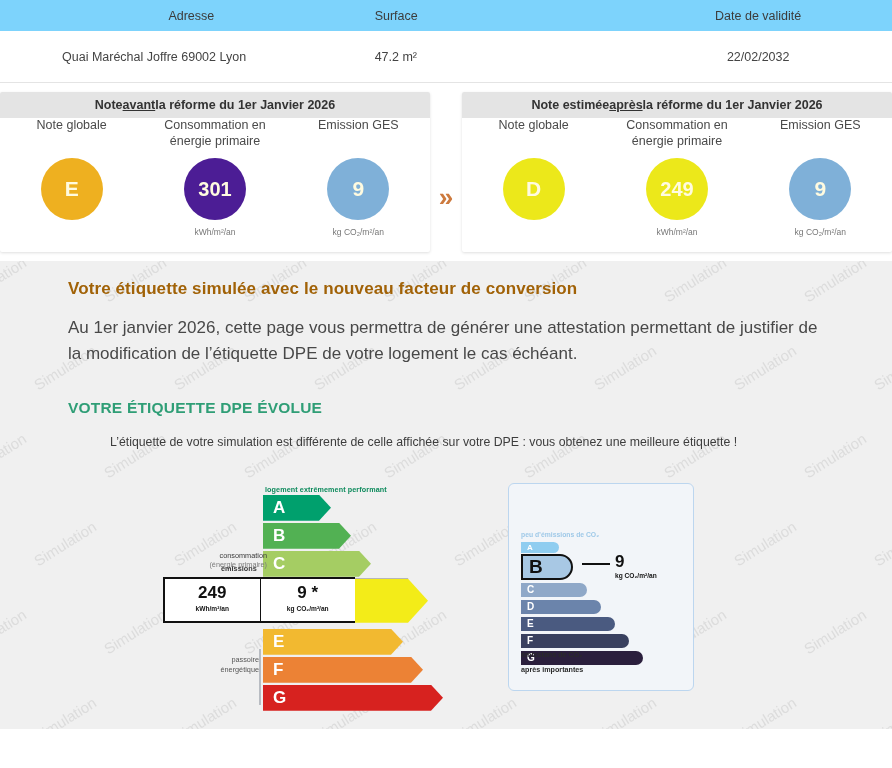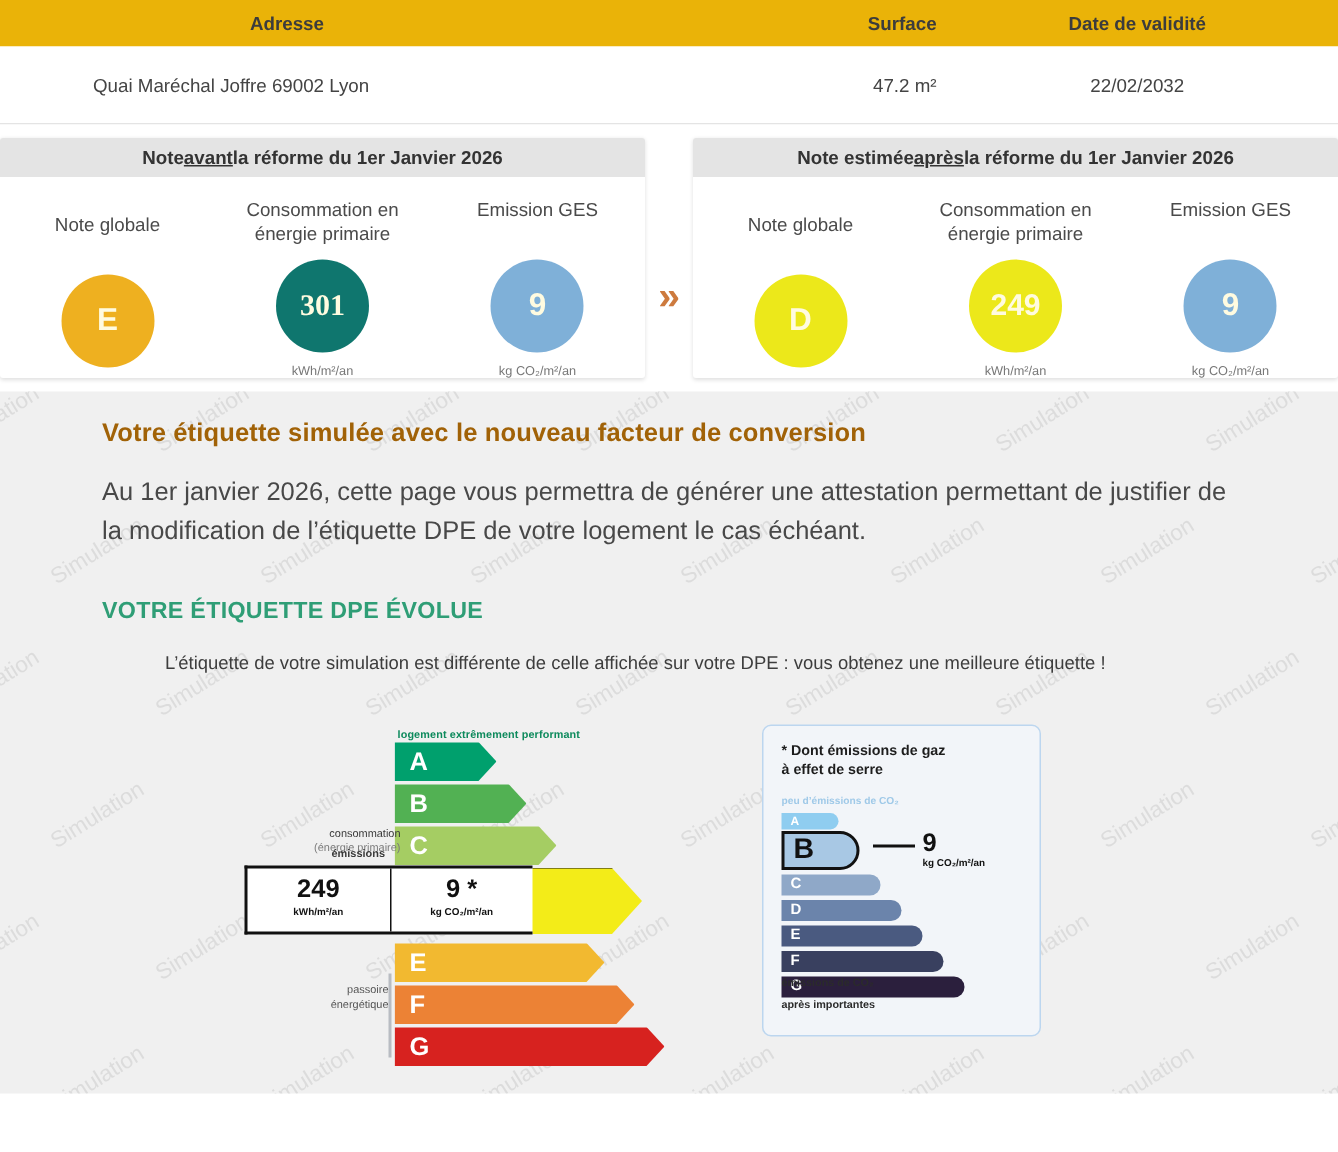--- a/index.html
+++ b/index.html
@@ -6,32 +6,32 @@
   html, body {
     width: 892px; height: 768px;
     font-family: "Liberation Sans", sans-serif;
     background: #ffffff;
     overflow: hidden;
   }
   #root { position: relative; width: 892px; height: 768px; }
 
   
   .info-head {
-    height: 31px; background: #eab308;
+    height: 31px; background: #7dd3fc;
     display: flex; align-items: center;
-    font-size: 12.5px; color: #3c3c3c; font-weight: 700;
+    font-size: 12.5px; color: #3c3c3c; font-weight: 400;
   }
   .info-body {
     height: 52px; background: #ffffff;
     display: flex; align-items: center;
     font-size: 12.5px; color: #444;
     border-bottom: 1px solid #e4e4e4;
   }
   .col-addr { width: 42%; text-align: center; padding-left: 8px;}
-  .col-surf { width: 28%; text-align: right; }
+  .col-surf { width: 28%; text-align: left; }
   .col-date { width: 30%; text-align: center; }
   .info-body .col-addr { text-align: left; padding-left: 62px; }
 
   
   .cards-band {
     position: relative;
     height: 178px;
     background: #ffffff;
     display: flex;
     align-items: flex-start;
@@ -46,21 +46,21 @@
   }
   .card.left { margin-left: 0; }
   .card.right { margin-left: 0; }
   .card-head {
     height: 26px; background: #e4e4e4;
     display: flex; align-items: center; justify-content: center;
     font-size: 12.5px; color: #333; font-weight: 600;
   }
   .card-head .ul { text-decoration: underline; }
   .card-body {
-    height: 134px; display: flex; align-items: flex-end;
+    height: 134px; display: flex; align-items: flex-start;
   }
   .metric { flex: 1; text-align: center; }
   .metric .mlabel {
     font-size: 12.5px; color: #4a4a4a; line-height: 1.25;
     min-height: 32px;
   }
   .circle {
     width: 62px; height: 62px; border-radius: 50%;
     margin: 8px auto 0;
     display: flex; align-items: center; justify-content: center;
@@ -227,21 +227,21 @@
           <span> la réforme du 1er Janvier 2026</span>
       </div>
       <div class="card-body">
         <div class="metric">
           <div class="mlabel">Note globale</div>
           <div class="circle" id="c-b0" style="background: rgb(238, 176, 32);">E</div>
           <div class="munit empty"></div>
         </div>
         <div class="metric">
           <div class="mlabel">Consommation en énergie primaire</div>
-          <div class="circle big" id="c-b1" style="background: #0f766e; font-family: Liberation Serif, serif;">301</div>
+          <div class="circle big" id="c-b1" style="background: #4c1d95;">301</div>
           <div class="munit">kWh/m²/an</div>
         </div>
         <div class="metric">
           <div class="mlabel">Emission GES</div>
           <div class="circle" id="c-b2" style="background: rgb(127, 176, 216);">9</div>
           <div class="munit">kg CO₂/m²/an</div>
         </div>
       </div>
     </div>
 
@@ -373,24 +373,20 @@
         </div>
 
         <div class="passoire-line"></div>
         <div class="passoire">
           <div>passoire</div>
           <div>énergétique</div>
         </div>
       </div>
 
       <div class="ges">
-        <div class="ges-title">
-          <div>* Dont émissions de gaz</div>
-          <div>à effet de serre</div>
-        </div>
         <div class="ges-sub">peu d’émissions de CO₂</div>
         <div id="ges-bars">
             <div class="gbar" style="top: 58px; height: 11px; width: 38px; background: rgb(143, 205, 240); border-radius: 0px 5.5px 5.5px 0px;">
               <span style="font-size: 8px;">A</span>
             </div>
             <div class="gbar" style="top: 70px; height: 26px; width: 52px; background: rgb(168, 200, 228); border-radius: 0px 13px 13px 0px; border: 2px solid rgb(17, 17, 17);">
               <span style="color: rgb(17, 17, 17); font-size: 19px;">B</span>
             </div>
             <div class="gbar" style="top: 99px; height: 14px; width: 66px; background: rgb(143, 168, 200); border-radius: 0px 7px 7px 0px;">
               <span>C</span>

